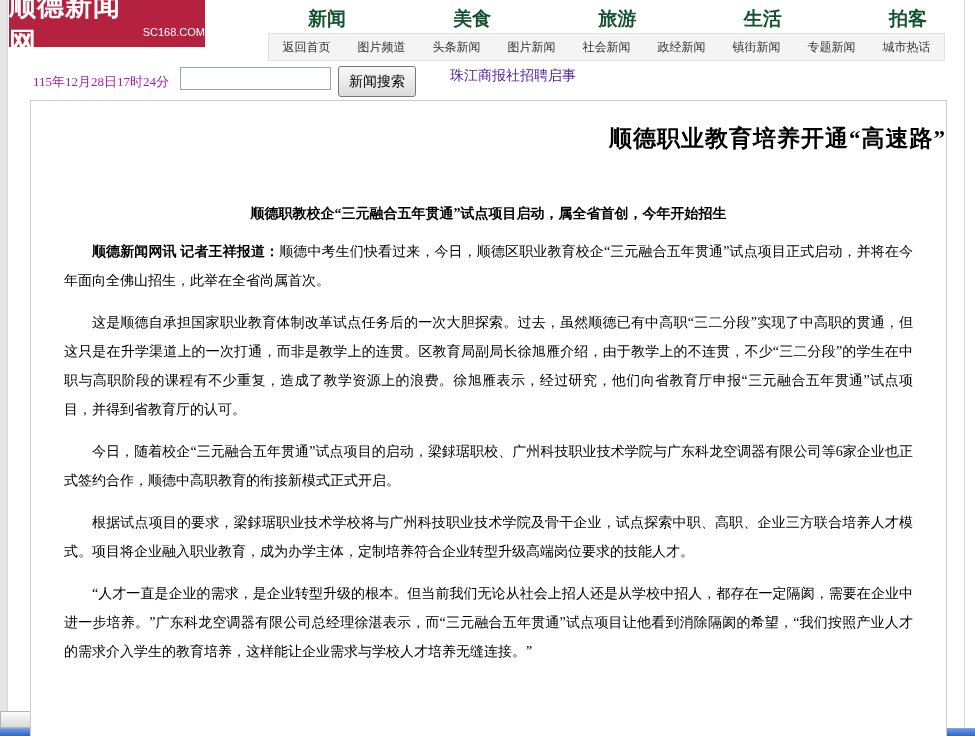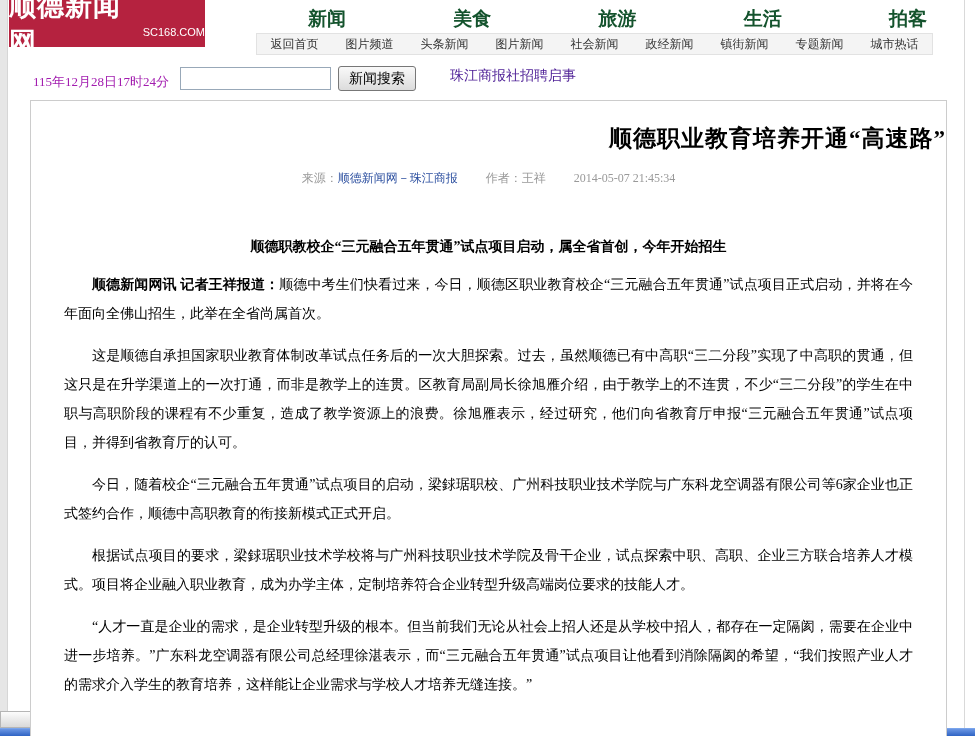--- a/index.html
+++ b/index.html
@@ -16,28 +16,28 @@
 
   
   #logo { left:9px; top:0; width:196px; height:47px; background:#b5223f; color:#fff;
     display:flex; align-items:center; justify-content:center; gap:6px; cursor:pointer; }
   #logo .big { font-size:27px; font-weight:bold; font-family:"Liberation Sans","DejaVu Sans",sans-serif; letter-spacing:1px; }
   #logo .small { font-size:11px; align-self:flex-end; margin-bottom:9px; font-family:"Liberation Sans","DejaVu Sans",sans-serif; }
 
   #top-nav { left:278px; top:6px; width:667px; height:26px; display:flex; justify-content:space-between; align-items:center; padding:0 18px 0 30px; }
   #top-nav .tn-item { font-family:"Liberation Sans","DejaVu Sans",sans-serif; font-weight:bold; font-size:19px; color:#14532d; cursor:pointer; }
 
-  #sub-nav { left:256px; top:33px; width:677px; height:22px; background:#f4f4f4; border:1px solid #e2e2e2;
+  #sub-nav { left:268px; top:33px; width:677px; height:28px; background:#f4f4f4; border:1px solid #e2e2e2;
     display:flex; justify-content:space-around; align-items:center; }
   #sub-nav .sn-item { font-size:12px; color:#333; cursor:pointer; white-space:nowrap; }
 
   
   #datetime { left:33px; top:73px; font-size:13px; color:#a21caf; }
   #search-input { left:180px; top:67px; width:151px; height:23px; border:1px solid #98a8b8; background:#fff; font-size:13px; padding:0 4px; }
-  #search-btn { left:338px; top:66px; height:25px; padding:0 10px; font-size:14px;
+  #search-btn { left:338px; top:66px; height:31px; padding:0 10px; font-size:14px;
     font-family:"Liberation Serif","DejaVu Serif",serif; color:#000;
     background:linear-gradient(#f9f9f9,#dcdcdc); border:1px solid #777; border-radius:3px; cursor:pointer; }
   #recruit-link { left:450px; top:67px; font-size:14px; color:#4c1d95; cursor:pointer; }
 
   
   #article { left:30px; top:100px; width:917px; height:655px; background:#fff; border:1px solid #cccccc; }
   #article-title { margin-top:22px; text-align:right; font-size:23px; font-weight:bold; color:#000; letter-spacing:1px; }
   #article-meta { margin-top:16px; text-align:center; font-size:12px; color:#999; }
   #article-meta .src-link { color:#2d50a0; cursor:pointer; }
   #article-meta .gap { display:inline-block; width:28px; }
@@ -83,23 +83,20 @@
     <span class="sn-item">城市热话</span>
   </div>
 
   <span id="datetime" class="abs">115年12月28日17时24分</span>
   <input id="search-input" class="abs" type="text" value="" style="">
   <button id="search-btn" class="abs">新闻搜索</button>
   <span id="recruit-link" class="abs">珠江商报社招聘启事</span>
 
   <div id="article" class="abs">
     <div id="article-title">顺德职业教育培养开通“高速路”</div>
-    <div id="article-meta">
-      <span>来源：</span><span class="src-link">顺德新闻网－珠江商报</span><span class="gap"></span><span>作者：王祥</span><span class="gap"></span><span>2014-05-07 21:45:34</span>
-    </div>
 
     <div id="article-body">
       <div class="subtitle">顺德职教校企“三元融合五年贯通”试点项目启动，属全省首创，今年开始招生</div>
 
       <p class="para"><b>顺德新闻网讯 记者王祥报道：</b><span>顺德中考生们快看过来，今日，顺德区职业教育校企“三元融合五年贯通”试点项目正式启动，并将在今年面向全佛山招生，此举在全省尚属首次。</span></p>
       <p class="para"><span>这是顺德自承担国家职业教育体制改革试点任务后的一次大胆探索。过去，虽然顺德已有中高职“三二分段”实现了中高职的贯通，但这只是在升学渠道上的一次打通，而非是教学上的连贯。区教育局副局长徐旭雁介绍，由于教学上的不连贯，不少“三二分段”的学生在中职与高职阶段的课程有不少重复，造成了教学资源上的浪费。徐旭雁表示，经过研究，他们向省教育厅申报“三元融合五年贯通”试点项目，并得到省教育厅的认可。</span></p>
       <p class="para"><span>今日，随着校企“三元融合五年贯通”试点项目的启动，梁銶琚职校、广州科技职业技术学院与广东科龙空调器有限公司等6家企业也正式签约合作，顺德中高职教育的衔接新模式正式开启。</span></p>
       <p class="para"><span>根据试点项目的要求，梁銶琚职业技术学校将与广州科技职业技术学院及骨干企业，试点探索中职、高职、企业三方联合培养人才模式。项目将企业融入职业教育，成为办学主体，定制培养符合企业转型升级高端岗位要求的技能人才。</span></p>
       <p class="para"><span>“人才一直是企业的需求，是企业转型升级的根本。但当前我们无论从社会上招人还是从学校中招人，都存在一定隔阂，需要在企业中进一步培养。”广东科龙空调器有限公司总经理徐湛表示，而“三元融合五年贯通”试点项目让他看到消除隔阂的希望，“我们按照产业人才的需求介入学生的教育培养，这样能让企业需求与学校人才培养无缝连接。”</span></p>
 

